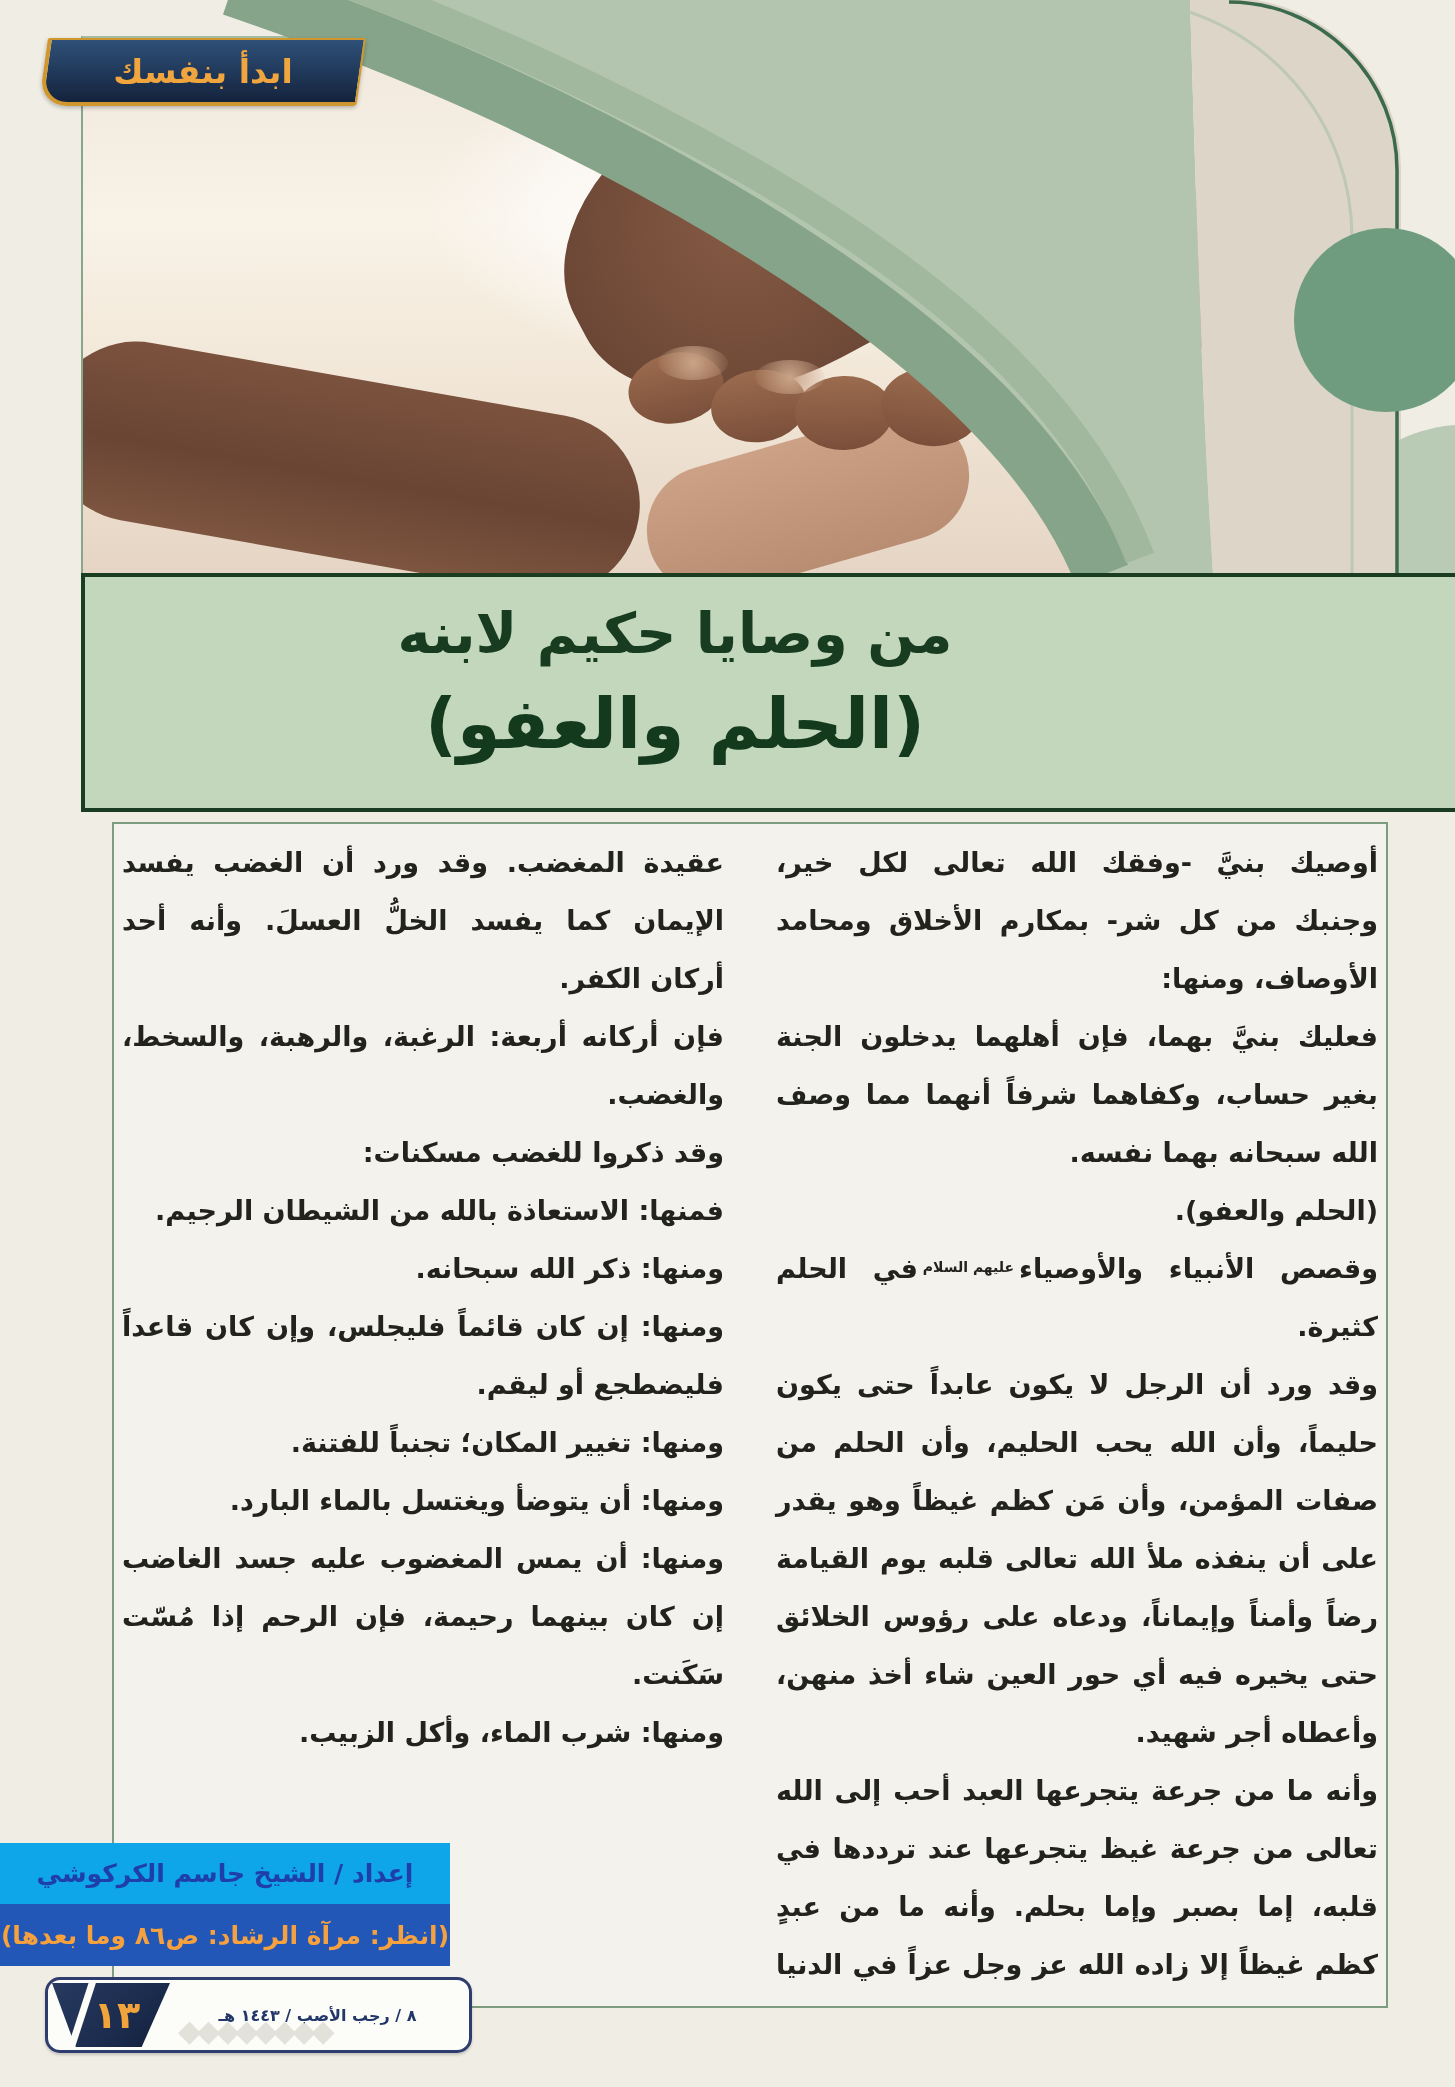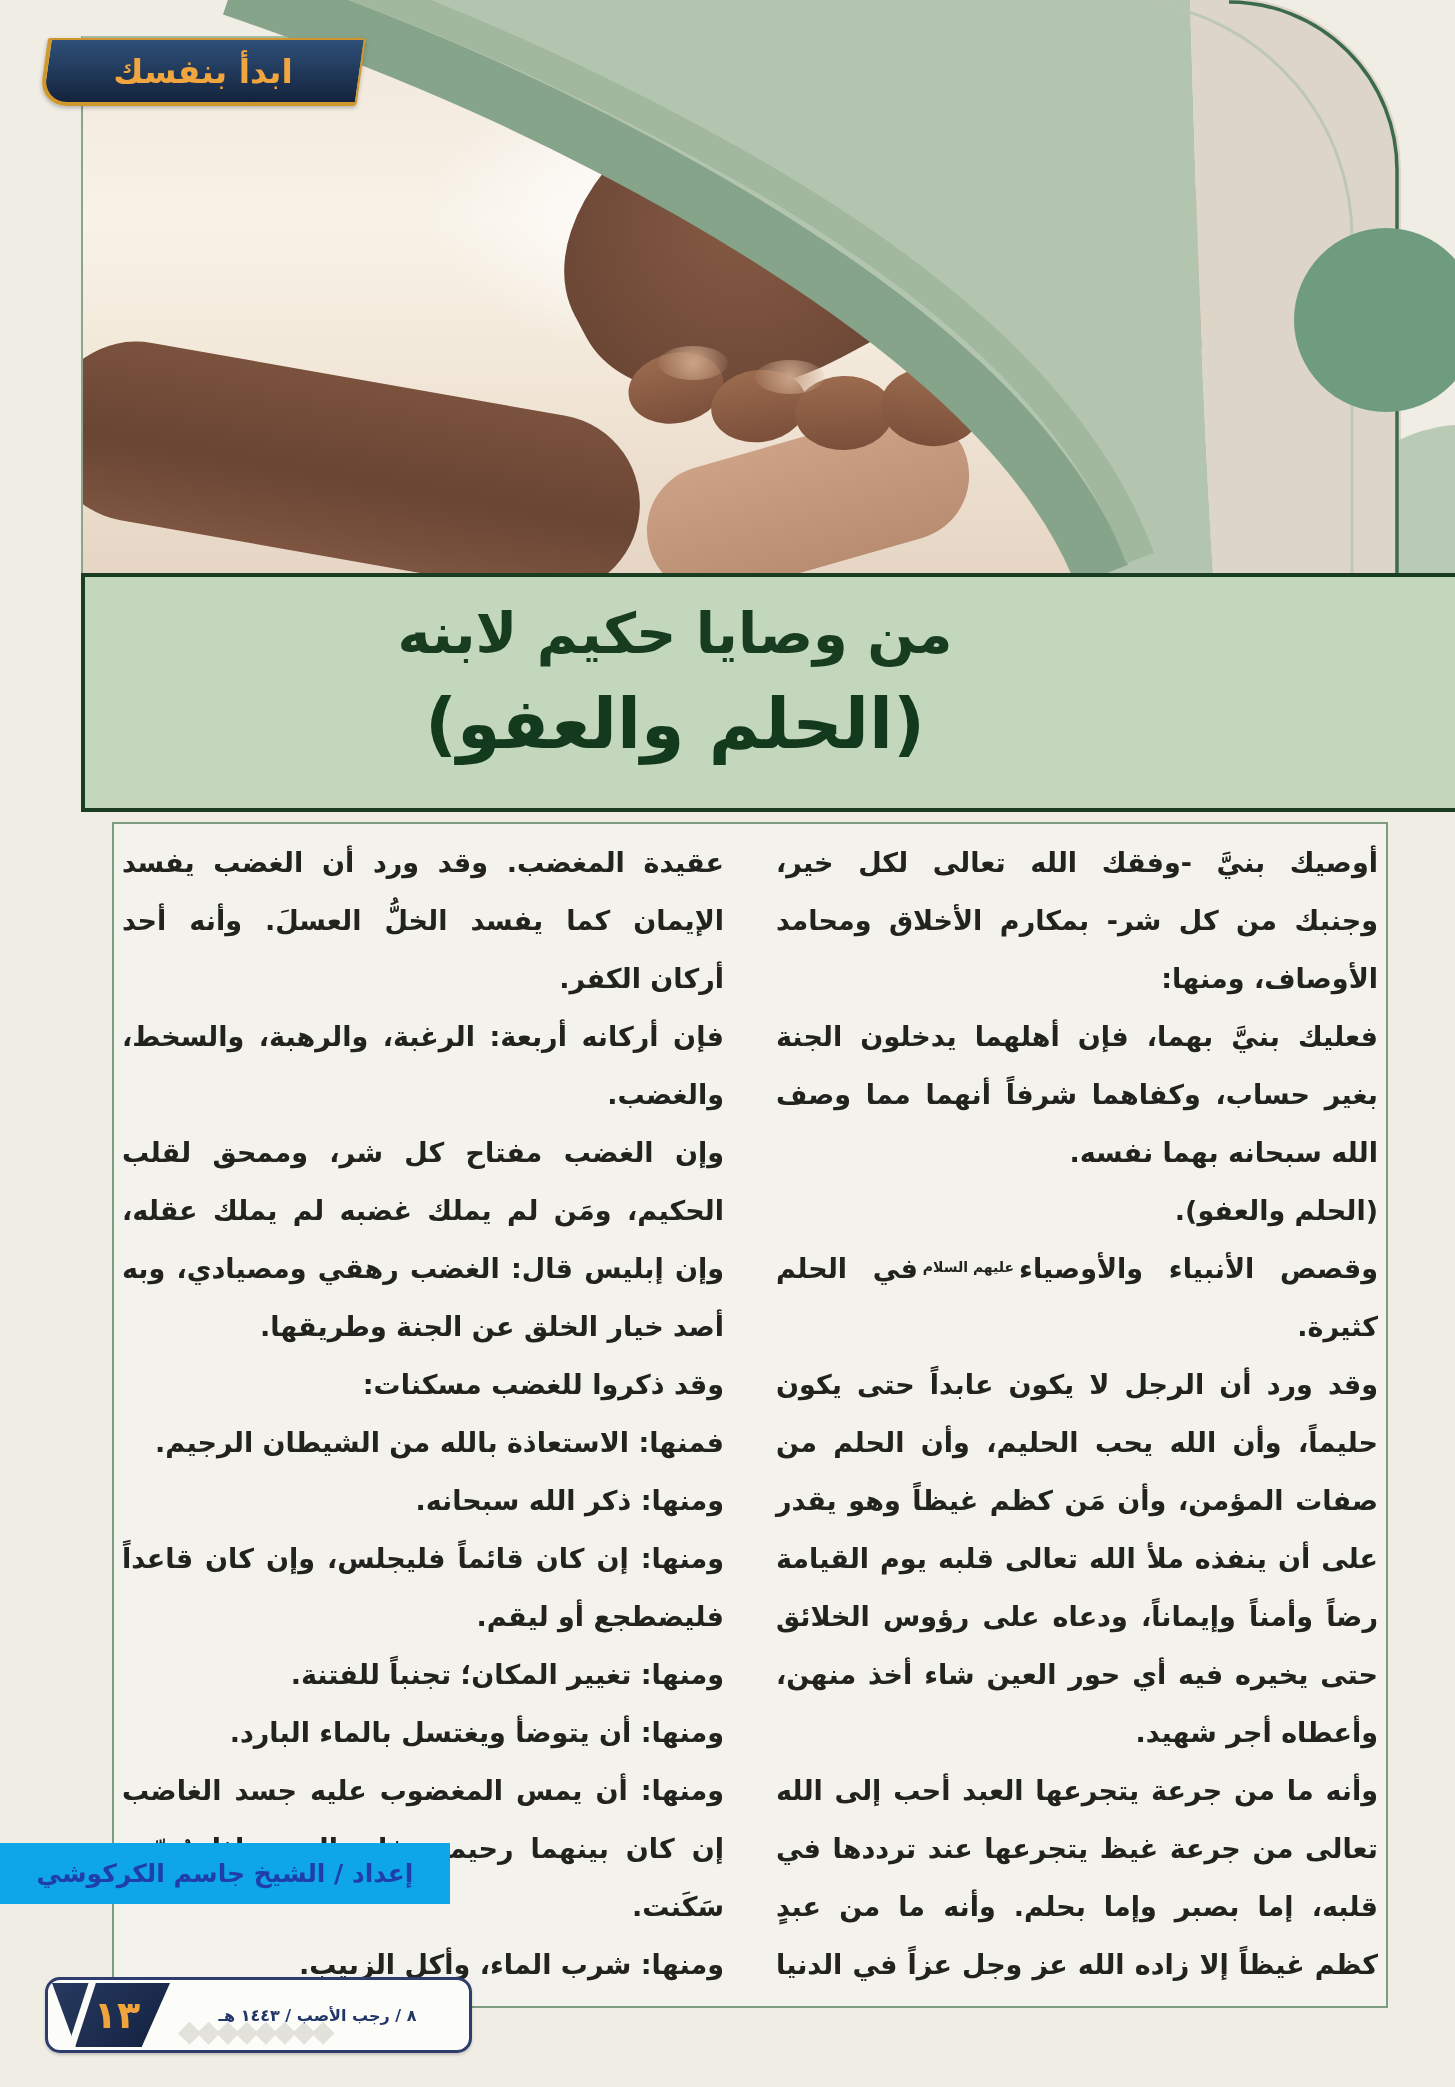--- a/index.html
+++ b/index.html
@@ -151,37 +151,39 @@
         <p>(الحلم والعفو).</p>
         <p><span>وقصص الأنبياء والأوصياء</span><span class="lig">عليهم السلام</span><span>في الحلم كثيرة.</span></p>
         <p>وقد ورد أن الرجل لا يكون عابداً حتى يكون حليماً، وأن الله يحب الحليم، وأن الحلم من صفات المؤمن، وأن مَن كظم غيظاً وهو يقدر على أن ينفذه ملأ الله تعالى قلبه يوم القيامة رضاً وأمناً وإيماناً، ودعاه على رؤوس الخلائق حتى يخيره فيه أي حور العين شاء أخذ منهن، وأعطاه أجر شهيد.</p>
         <p>وأنه ما من جرعة يتجرعها العبد أحب إلى الله تعالى من جرعة غيظ يتجرعها عند ترددها في قلبه، إما بصبر وإما بحلم. وأنه ما من عبدٍ كظم غيظاً إلا زاده الله عز وجل عزاً في الدنيا والآخرة...</p>
 
       </div>
 
       <div class="col">
         <p>عقيدة المغضب. وقد ورد أن الغضب يفسد الإيمان كما يفسد الخلُّ العسلَ. وأنه أحد أركان الكفر.</p>
         <p>فإن أركانه أربعة: الرغبة، والرهبة، والسخط، والغضب.</p>
-        <p>وإن الغضب مفتاح كل شر، وممحق لقلب الحكيم، ومَن لم يملك غضبه لم يملك عقله، وإن إبليس قال: الغضب رهقي ومصيادي، وبه أصد خيار الخلق عن الجنة وطريقها.</p>
         <p>وقد ذكروا للغضب مسكنات:</p>
         <p>فمنها: الاستعاذة بالله من الشيطان الرجيم.</p>
         <p>ومنها: ذكر الله سبحانه.</p>
         <p>ومنها: إن كان قائماً فليجلس، وإن كان قاعداً فليضطجع أو ليقم.</p>
         <p>ومنها: تغيير المكان؛ تجنباً للفتنة.</p>
         <p>ومنها: أن يتوضأ ويغتسل بالماء البارد.</p>
         <p>ومنها: أن يمس المغضوب عليه جسد الغاضب إن كان بينهما رحيمة، فإن الرحم إذا مُسّت سَكَنت.</p>
         <p>ومنها: شرب الماء، وأكل الزبيب.</p>
       </div>
 
     </div>
   </div>
 
   <div class="credit credit-orange">
     <span class="credit-text">إعداد / الشيخ جاسم الكركوشي</span>
   </div>
+  <div class="credit credit-blue">
+    <span class="credit-text">(انظر: مرآة الرشاد: ص٨٦ وما بعدها)</span>
+  </div>
 
   <div class="footerbar">
     <div class="pagenum-block">
       <span class="pagenum">١٣</span>
     </div>
     <div class="pagenum-slash"></div>
     <div class="hexrow">◆◆◆◆◆◆◆◆</div>
     <div class="date">٨ / رجب الأصب / ١٤٤٣ هـ</div>
   </div>
 

